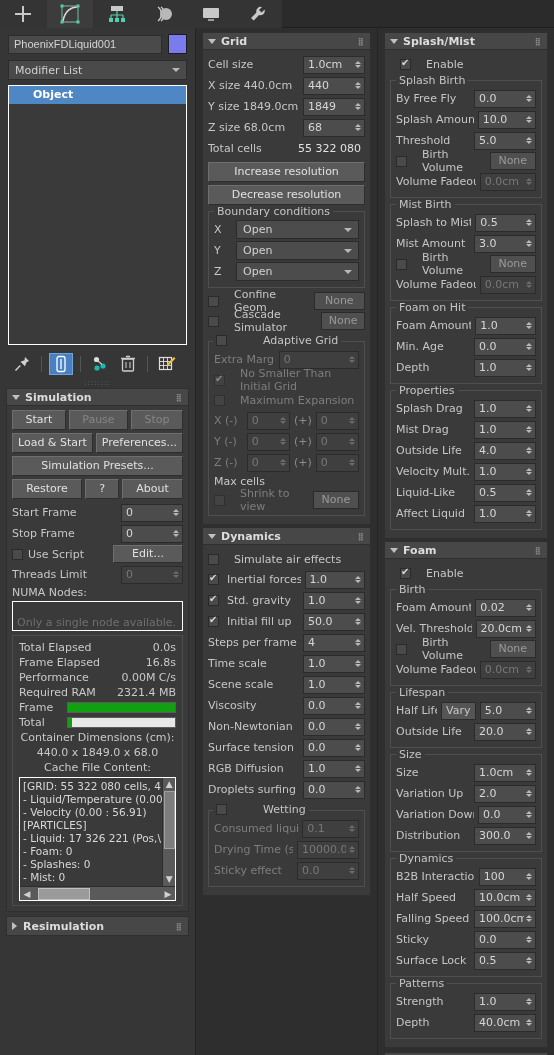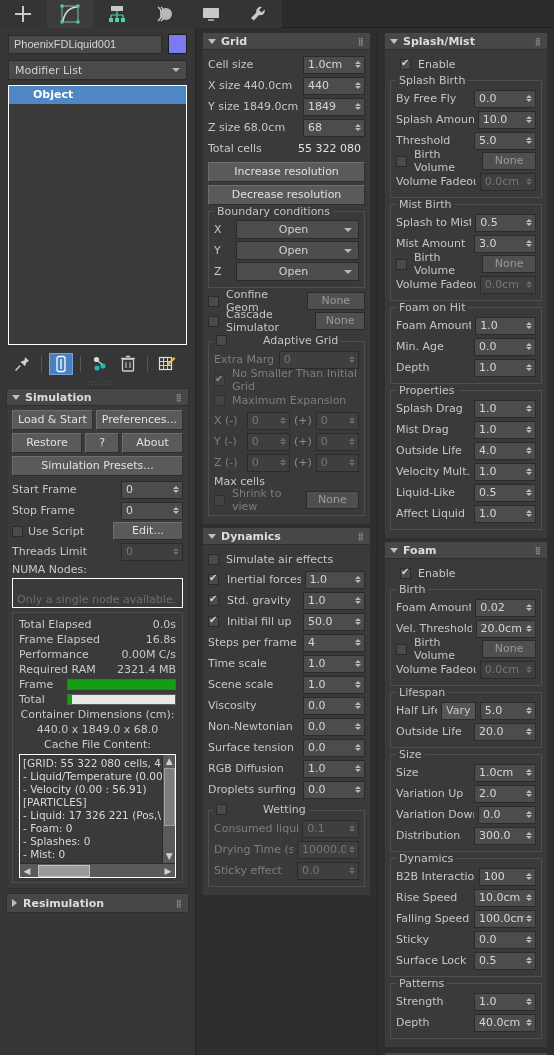--- a/index.html
+++ b/index.html
@@ -113,27 +113,27 @@
   .spin .arrows i.dn { border-top: 3px solid #b9b9b9; }
   .spin.dis .arrows i.up { border-bottom-color: #6a6a6a; }
   .spin.dis .arrows i.dn { border-top-color: #6a6a6a; }
 
   
   .cb { width: 11px; height: 11px; background: #4a4a4a; border: 1px solid #2a2a2a; flex: 0 0 11px;
         position: relative; }
   .cb.on::after {
     content: "✔"; position: absolute; left: 0px; top: -3px; font-size: 10px; color: #d8d8d8;
   }
-  .cbrow { display: flex; align-items: center; gap: 7px; height: 20px; }
+  .cbrow { display: flex; align-items: center; gap: 15px; height: 20px; }
   .cbrow .t { color: #c6c6c6; }
   .cbrow .t.dim { color: #7e7e7e; }
 
   
   .dd { height: 19px; background: #4c4c4c; border: 1px solid #2b2b2b; display: flex;
-        align-items: center; padding: 0 4px 0 6px; color: #d2d2d2; text-align: center; }
+        align-items: center; padding: 0 4px 0 6px; color: #d2d2d2; }
   .dd .t { flex: 1 1 auto; }
 
   
   .group { border: 1px solid #4f4f4f; margin: 6px 0 3px 0; padding: 7px 5px 5px 5px; position: relative; }
   .group > .gt { position: absolute; top: -7px; left: 5px; background: #3a3a3a; padding: 0 3px;
                  color: #c4c4c4; font-size: 11px; }
   .group > .gtcb { position: absolute; top: -8px; left: 4px; background: #3a3a3a; padding: 0 3px;
                    display: flex; align-items: center; gap: 4px; }
   .group > .gtcb .t { color: #c4c4c4; margin-left: 32px; }
 
@@ -296,30 +296,35 @@
 
     <div class="rollout">
       <div class="rollhead open">
         <span class="tri"></span>
         <span>Simulation</span>
         <span class="grip">⣿</span>
       </div>
       <div class="rollbody">
 
         <div class="btnrow">
+          <div class="btn">Start</div>
+          <div class="btn dim">Pause</div>
+          <div class="btn dim">Stop</div>
+        </div>
+        <div class="btnrow">
           <div class="btn">Load &amp; Start</div>
           <div class="btn">Preferences...</div>
+        </div>
+        <div class="btnrow">
+          <div class="btn">Simulation Presets...</div>
         </div>
         <div class="btnrow">
           <div class="btn">Restore</div>
           <div class="btn">?</div>
           <div class="btn">About</div>
-        </div>
-        <div class="btnrow">
-          <div class="btn">Simulation Presets...</div>
         </div>
 
         <div class="row">
           <span class="lab">Start Frame</span>
           <span class="spin">
             <span class="v">0</span>
             <span class="arrows">
                 <i class="up"></i>
                 <i class="dn"></i>
               </span>
@@ -1140,21 +1145,21 @@
                 <span class="lab">B2B Interaction</span>
                 <span class="spin">
                   <span class="v">100</span>
                   <span class="arrows">
                     <i class="up"></i>
                     <i class="dn"></i>
                   </span>
                 </span>
               </div>
               <div class="row">
-                <span class="lab">Rise Speed</span>
+                <span class="lab">Half Speed</span>
                 <span class="spin">
                   <span class="v">10.0cm</span>
                   <span class="arrows">
                     <i class="up"></i>
                     <i class="dn"></i>
                   </span>
                 </span>
               </div>
               <div class="row">
                 <span class="lab">Falling Speed</span>

